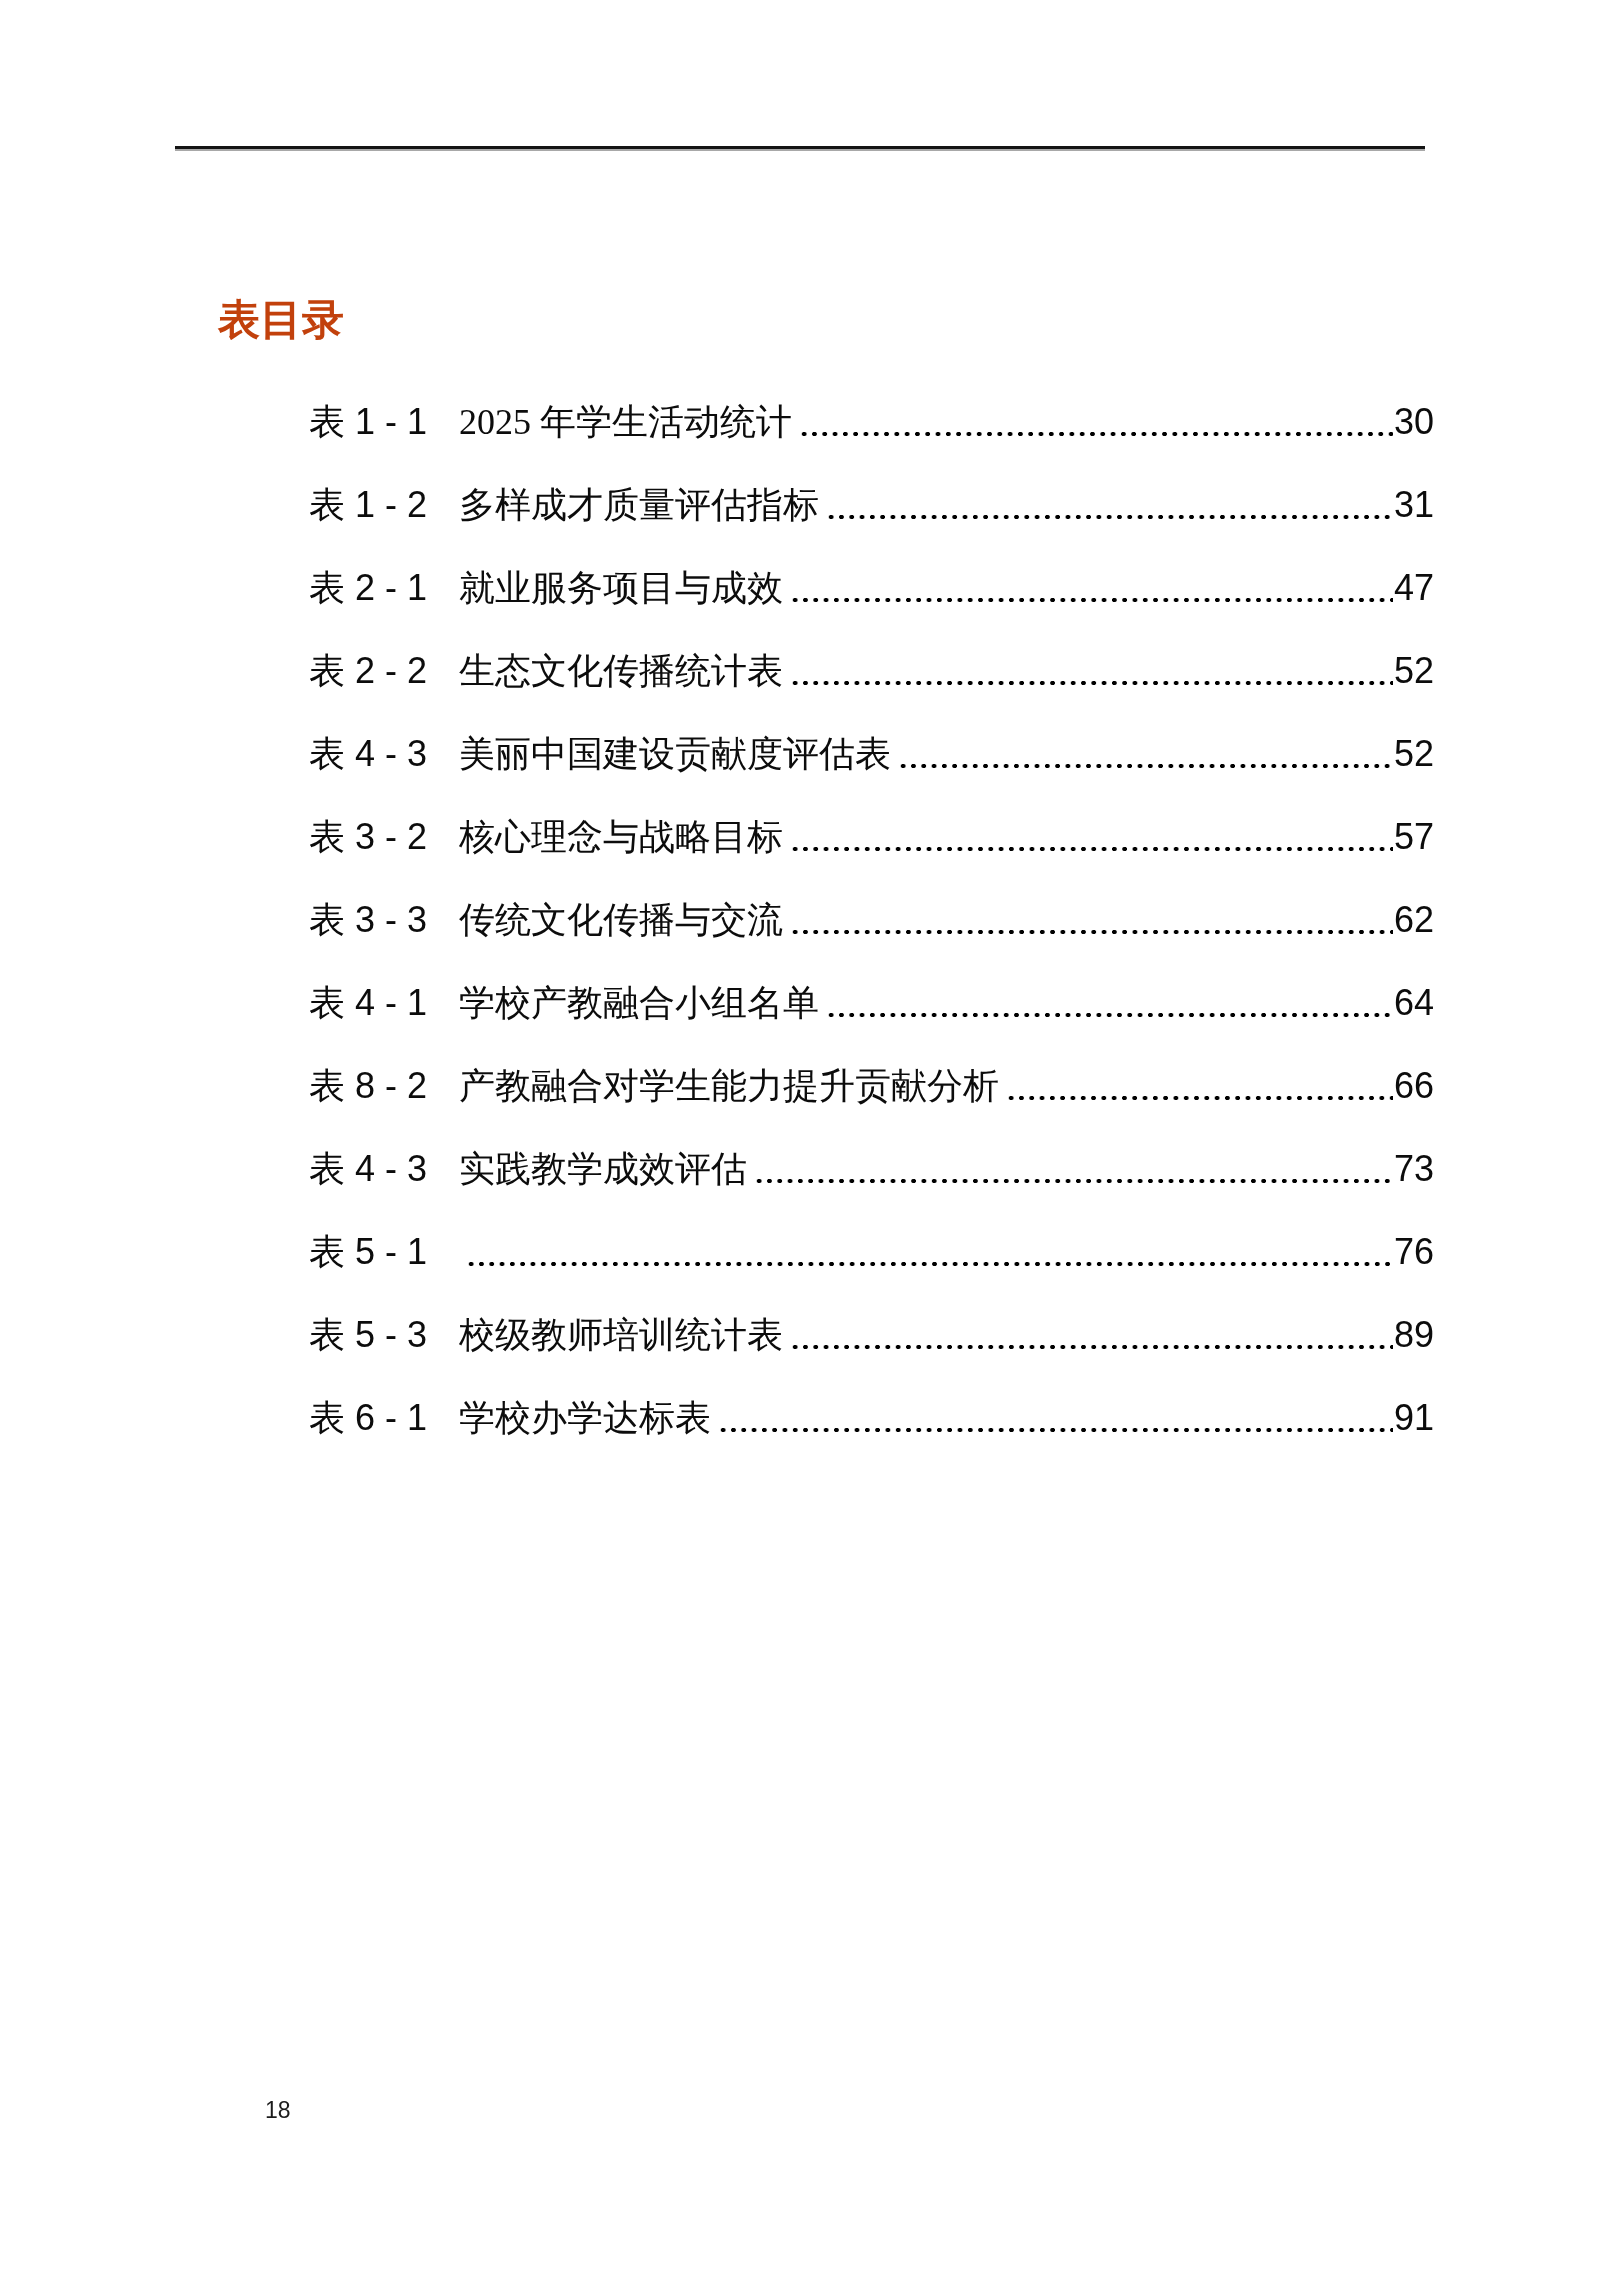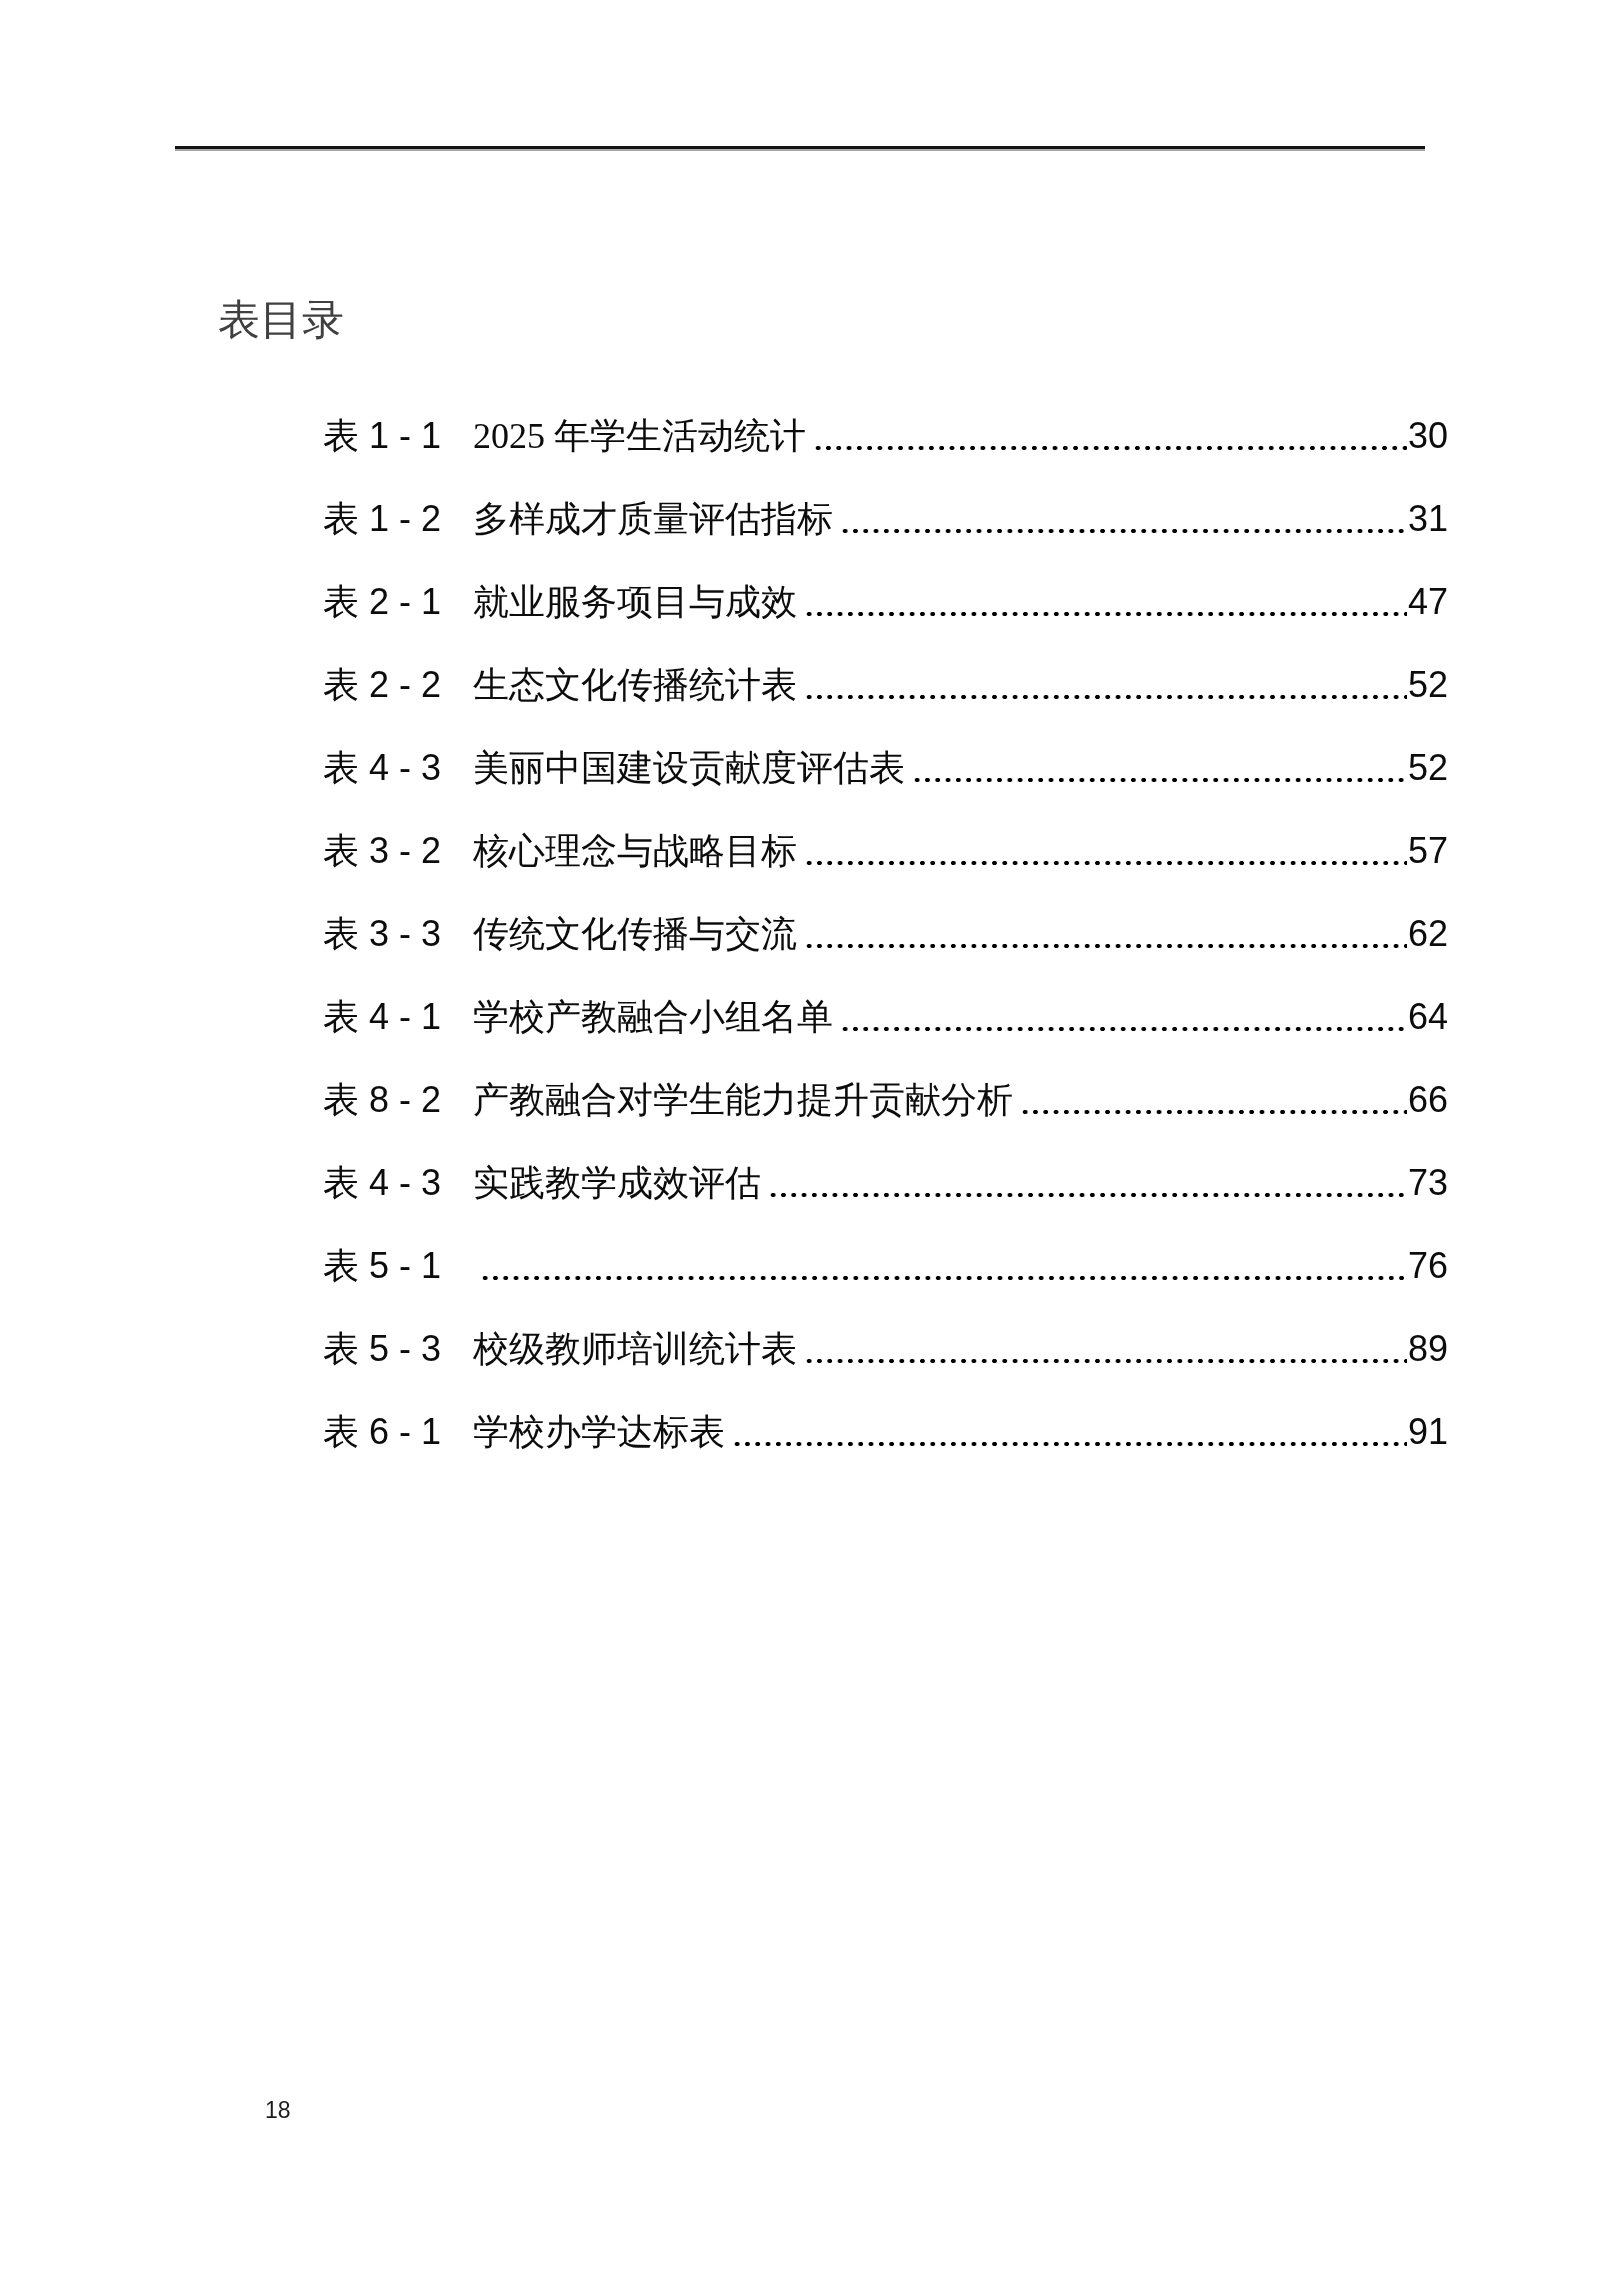--- a/index.html
+++ b/index.html
@@ -24,30 +24,30 @@
     height: 5.4px;
     background: linear-gradient(#141414 0 68%, #a8a8a8 68% 100%);
   }
   .heading {
     position: absolute;
     left: 218px;
     top: 296px;
     margin: 0;
     font-family: "Liberation Sans", "DejaVu Sans", sans-serif;
     font-size: 42px;
-    font-weight: 400;
+    font-weight: 700;
     line-height: 1.15;
-    color: #404040;
+    color: #c2410c;
   }
   .toc-list {
     position: absolute;
     left: 309px;
     top: 380px;
     width: 1125px;
-    margin: 14px;
+    margin: 0;
     padding: 0;
     list-style: none;
   }
   .toc-row {
     display: flex;
     align-items: center;
     height: 83px;
     font-size: 36px;
     color: #0c0c0c;
     white-space: nowrap;

